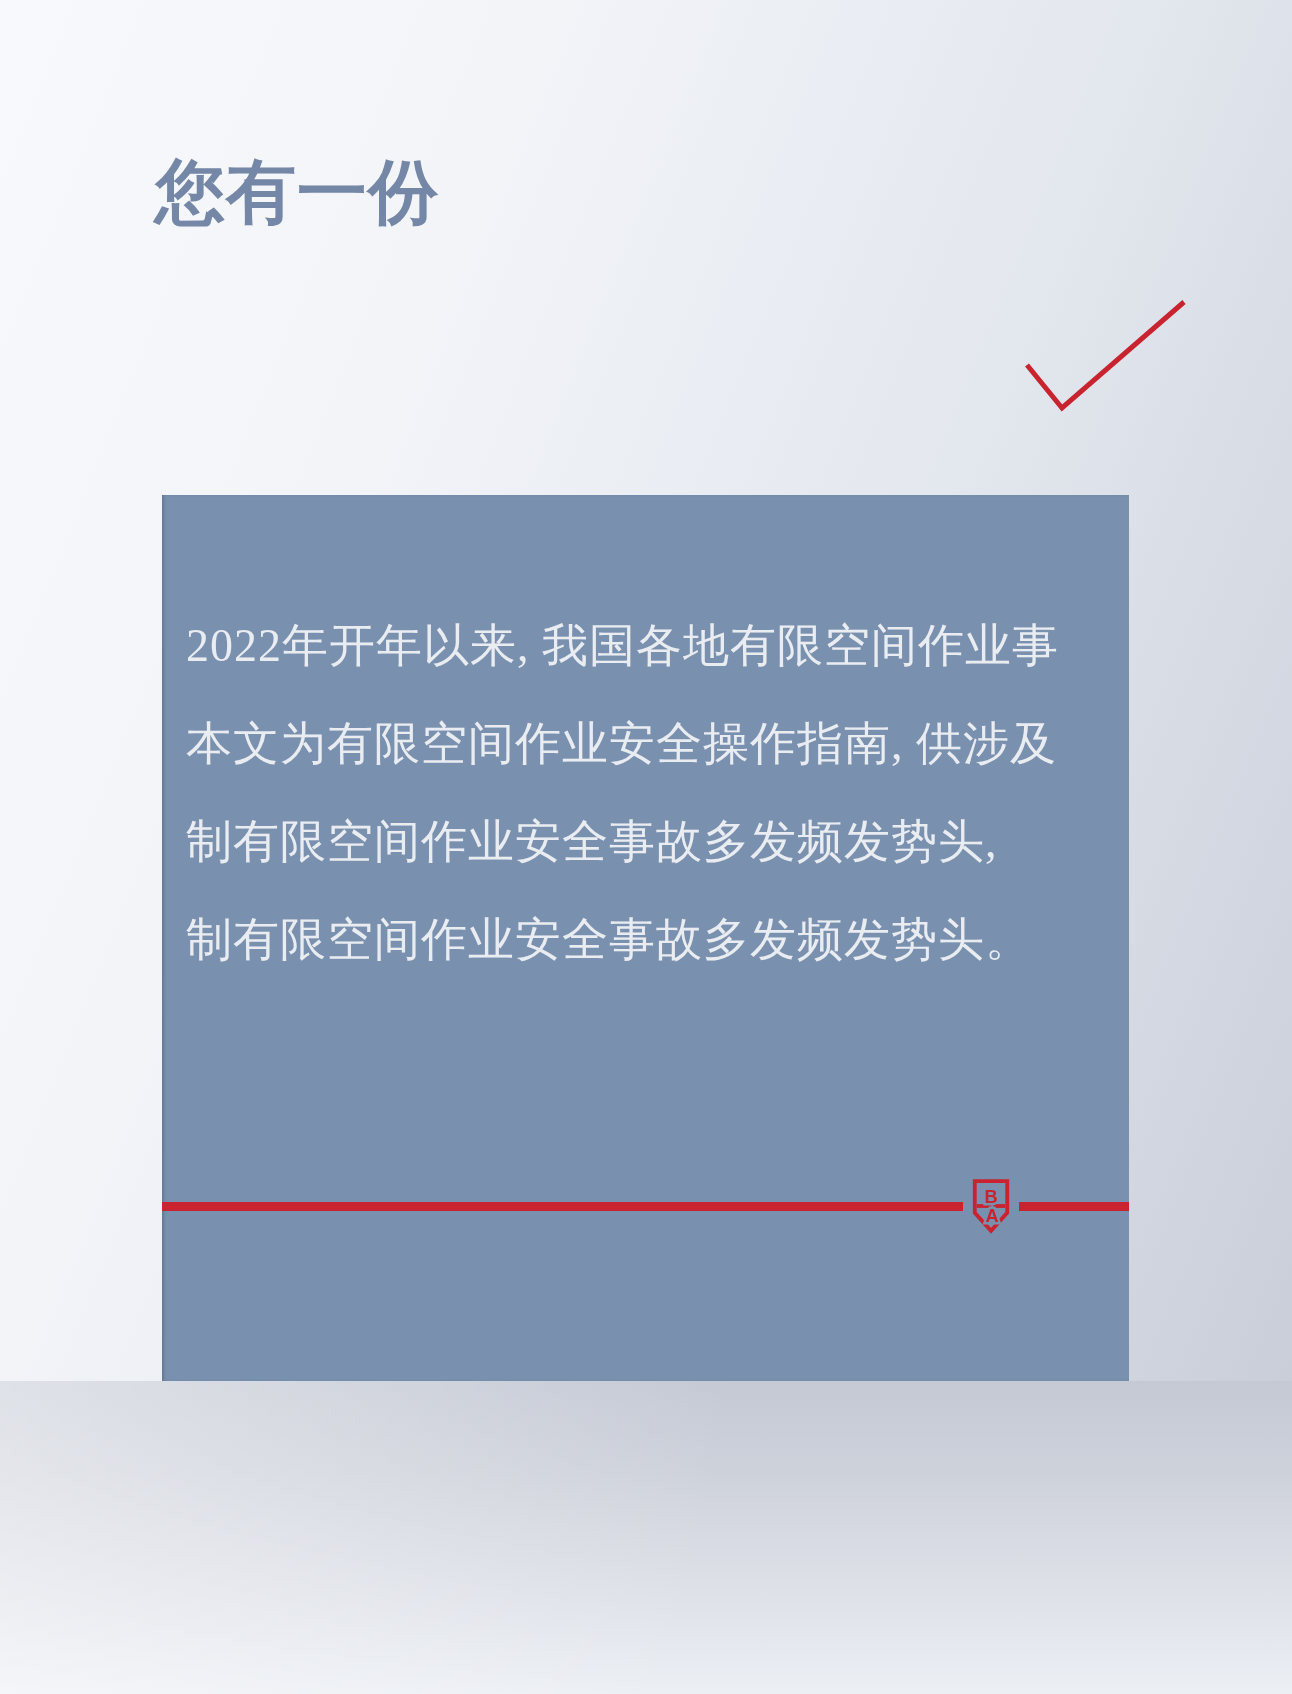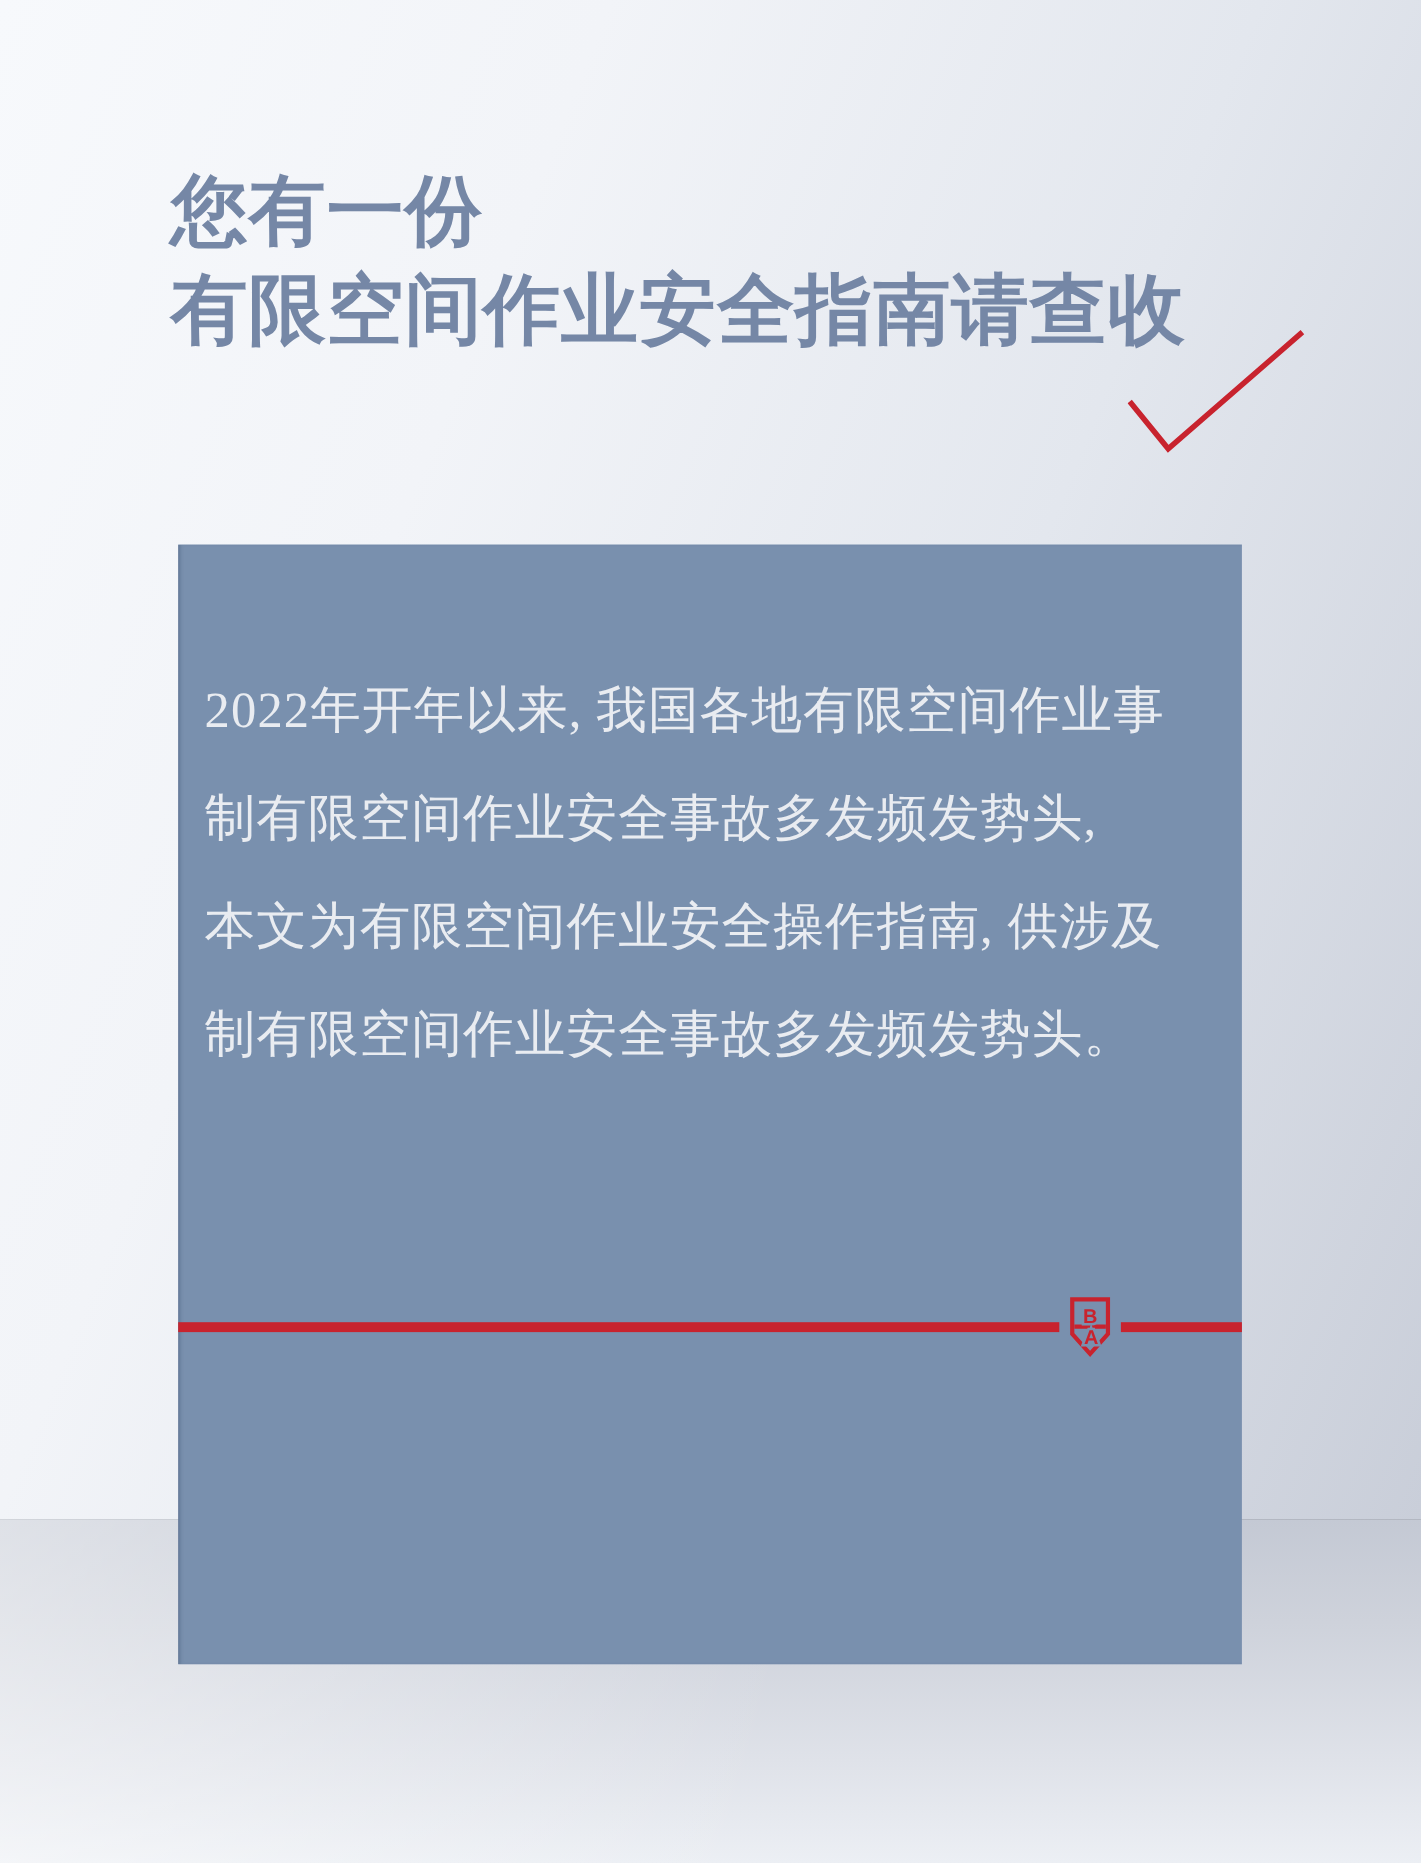--- a/index.html
+++ b/index.html
@@ -34,21 +34,21 @@
     font-size: 70px; line-height: 90px; font-weight: 700;
     letter-spacing: 1px; white-space: nowrap;
   }
   .check-icon-wrap {
     position: absolute; left: 1025px; top: 300px;
     width: 162px; height: 114px;
   }
   
   .card {
     position: absolute; left: 162px; top: 495px;
-    width: 967px; height: 1018px;
+    width: 967px; height: 886px;
     background: #7990ae;
     box-shadow: inset 3px 0 3px -1px rgba(43, 62, 94, 0.28);
   }
   .card-text {
     position: absolute; left: 24px; right: 50px; top: 102px;
     color: #e9ecf1;
     font-size: 46px; line-height: 98px;
     letter-spacing: 1px; white-space: nowrap;
   }
   
@@ -72,35 +72,34 @@
 </head>
 <body>
 
 <div class="page">
 
   <div class="wall"></div>
   <div class="floor"></div>
 
   <div class="headline">
     <div>您有一份</div>
-    <div>有限空间作业安全指南请查收</div>
   </div>
 
   <div class="check-icon-wrap">
     <svg width="162" height="114" viewBox="0 0 162 114">
       <polyline points="2,65 37,108 159,2" fill="none" stroke="#c8232e" stroke-width="5" stroke-linecap="butt" stroke-linejoin="miter"></polyline>
     </svg>
   </div>
 
   <div class="card">
 
     <div class="card-text">
       <div>2022年开年以来, 我国各地有限空间作业事</div>
+      <div>本文为有限空间作业安全操作指南, 供涉及</div>
       <div>制有限空间作业安全事故多发频发势头,</div>
-      <div>本文为有限空间作业安全操作指南, 供涉及</div>
       <div>制有限空间作业安全事故多发频发势头。</div>
     </div>
 
     <div class="rule-row">
       <div class="rule-seg rule-left"></div>
       <svg class="badge-svg" width="42" height="56" viewBox="0 0 44 58">
         <path d="M 5 3 H 39 V 36 L 22 55 L 5 36 Z" fill="none" stroke="#c8232e" stroke-width="4" stroke-linejoin="miter"></path>
         <line x1="7" y1="29" x2="37" y2="29" stroke="#c8232e" stroke-width="4"></line>
         <text class="badge-letter" x="22" y="26" font-size="19" text-anchor="middle">B</text>
         <text class="badge-letter" x="23" y="46" font-size="19" text-anchor="middle">A</text>

